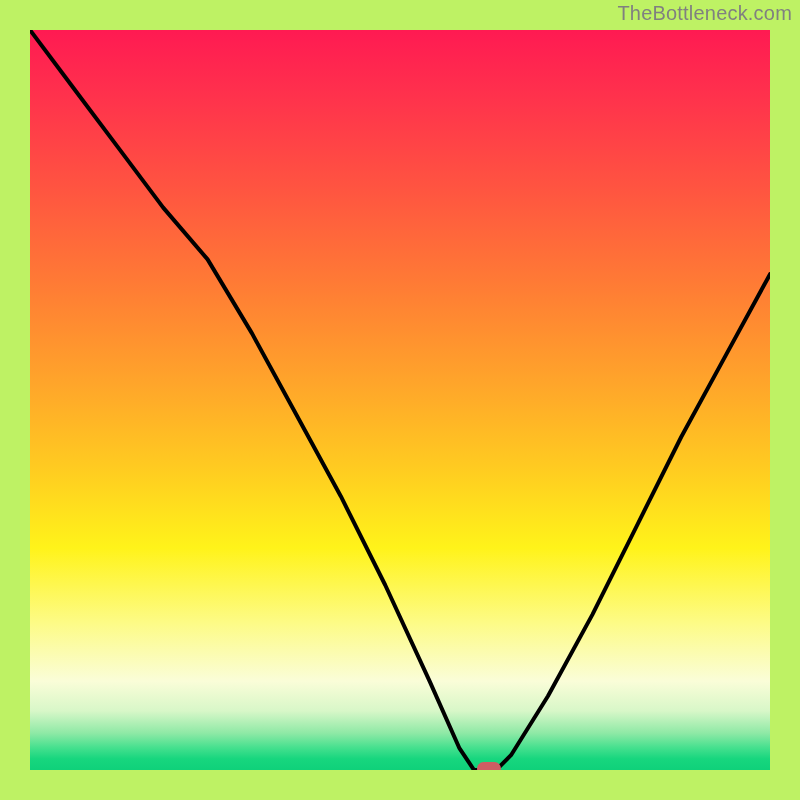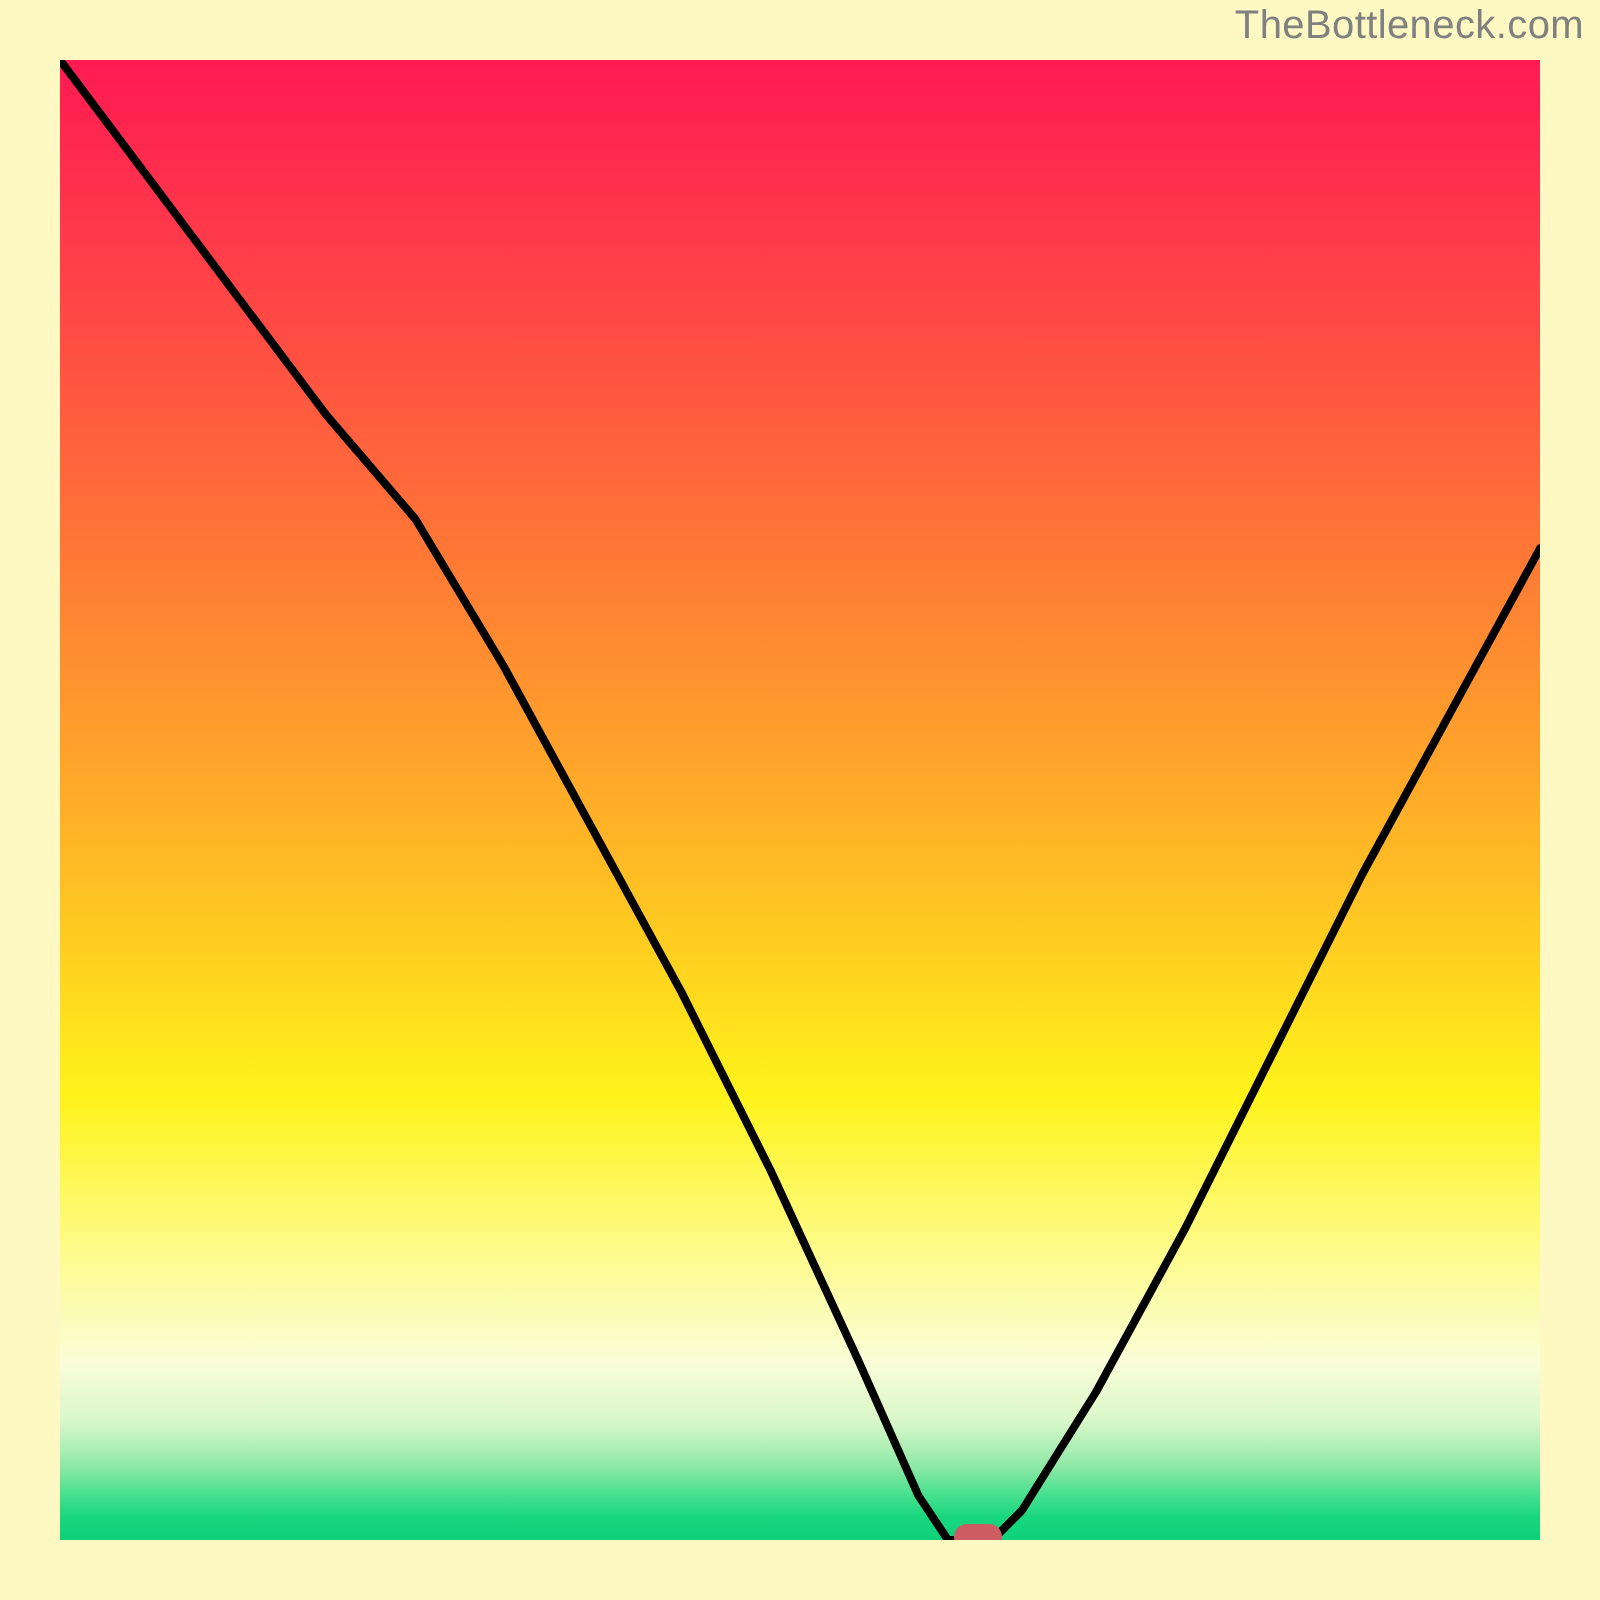--- a/index.html
+++ b/index.html
@@ -8,21 +8,21 @@
     width: 800px;
     height: 800px;
     background: #000;
     overflow: hidden;
     font-family: Arial, Helvetica, sans-serif;
   }
   .frame {
     position: relative;
     width: 800px;
     height: 800px;
-    background: #fef9c3;
+    background: #bef264;
   }
   .attrib {
     position: absolute;
     top: 2px;
     right: 8px;
     color: #808080;
     font-size: 20px;
     letter-spacing: 0.2px;
     font-family: Arial, Helvetica, sans-serif;
   }

